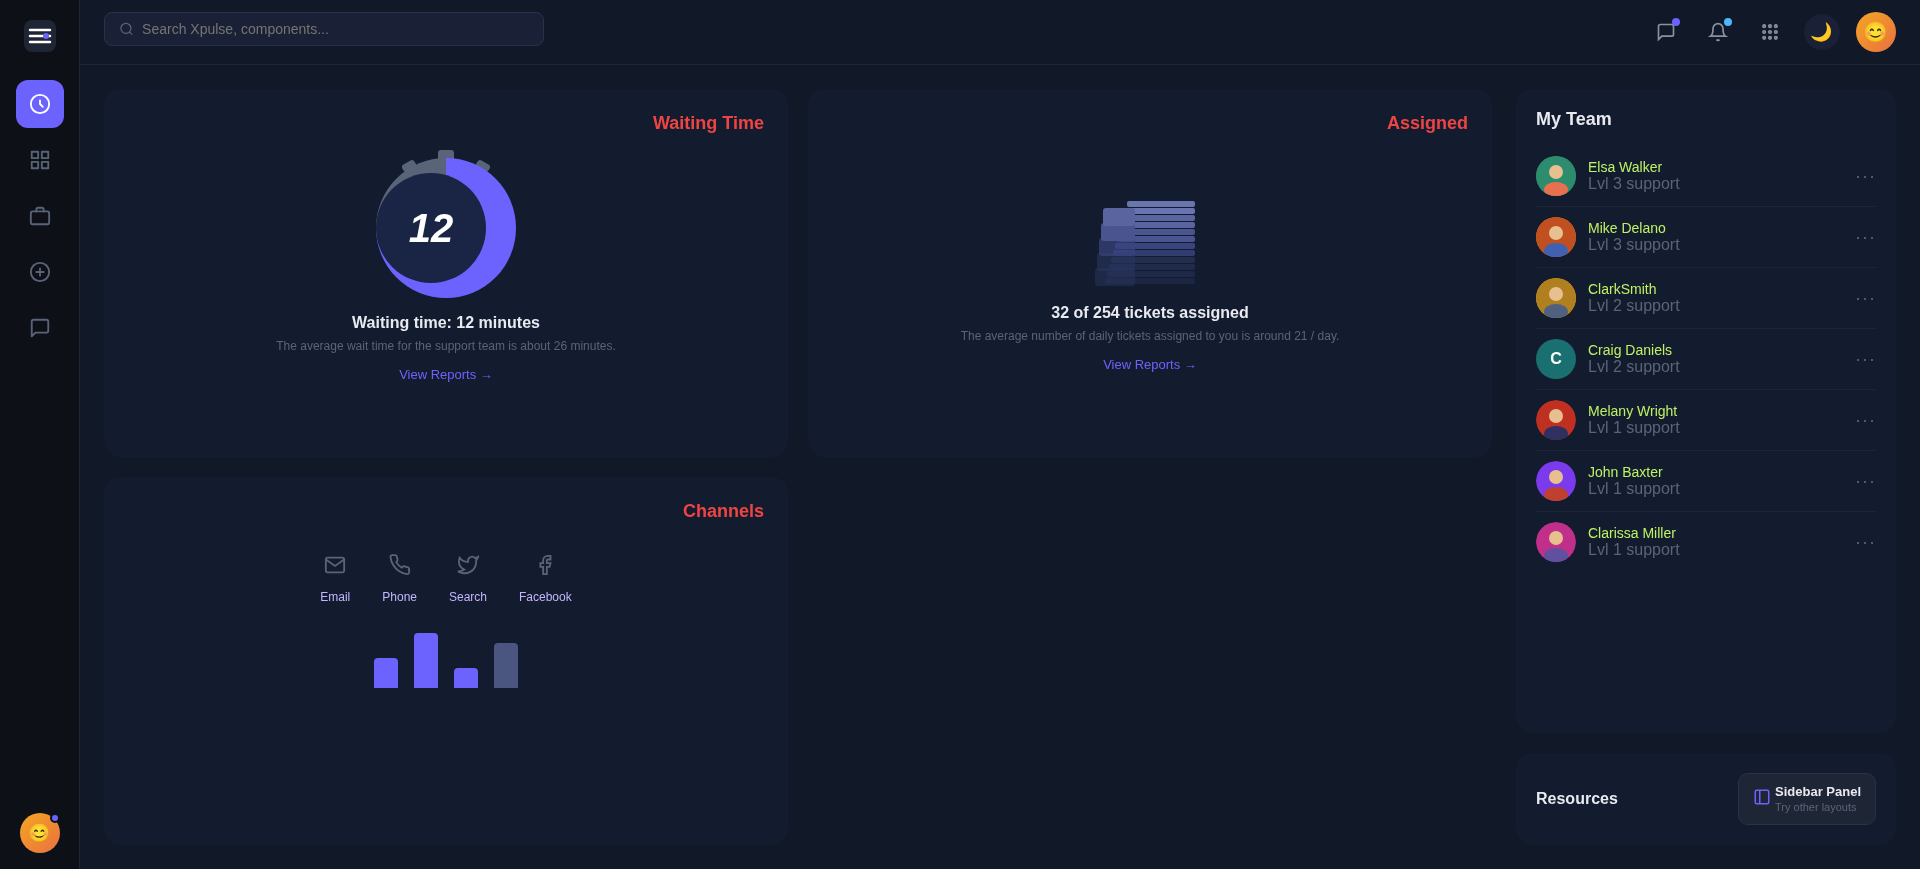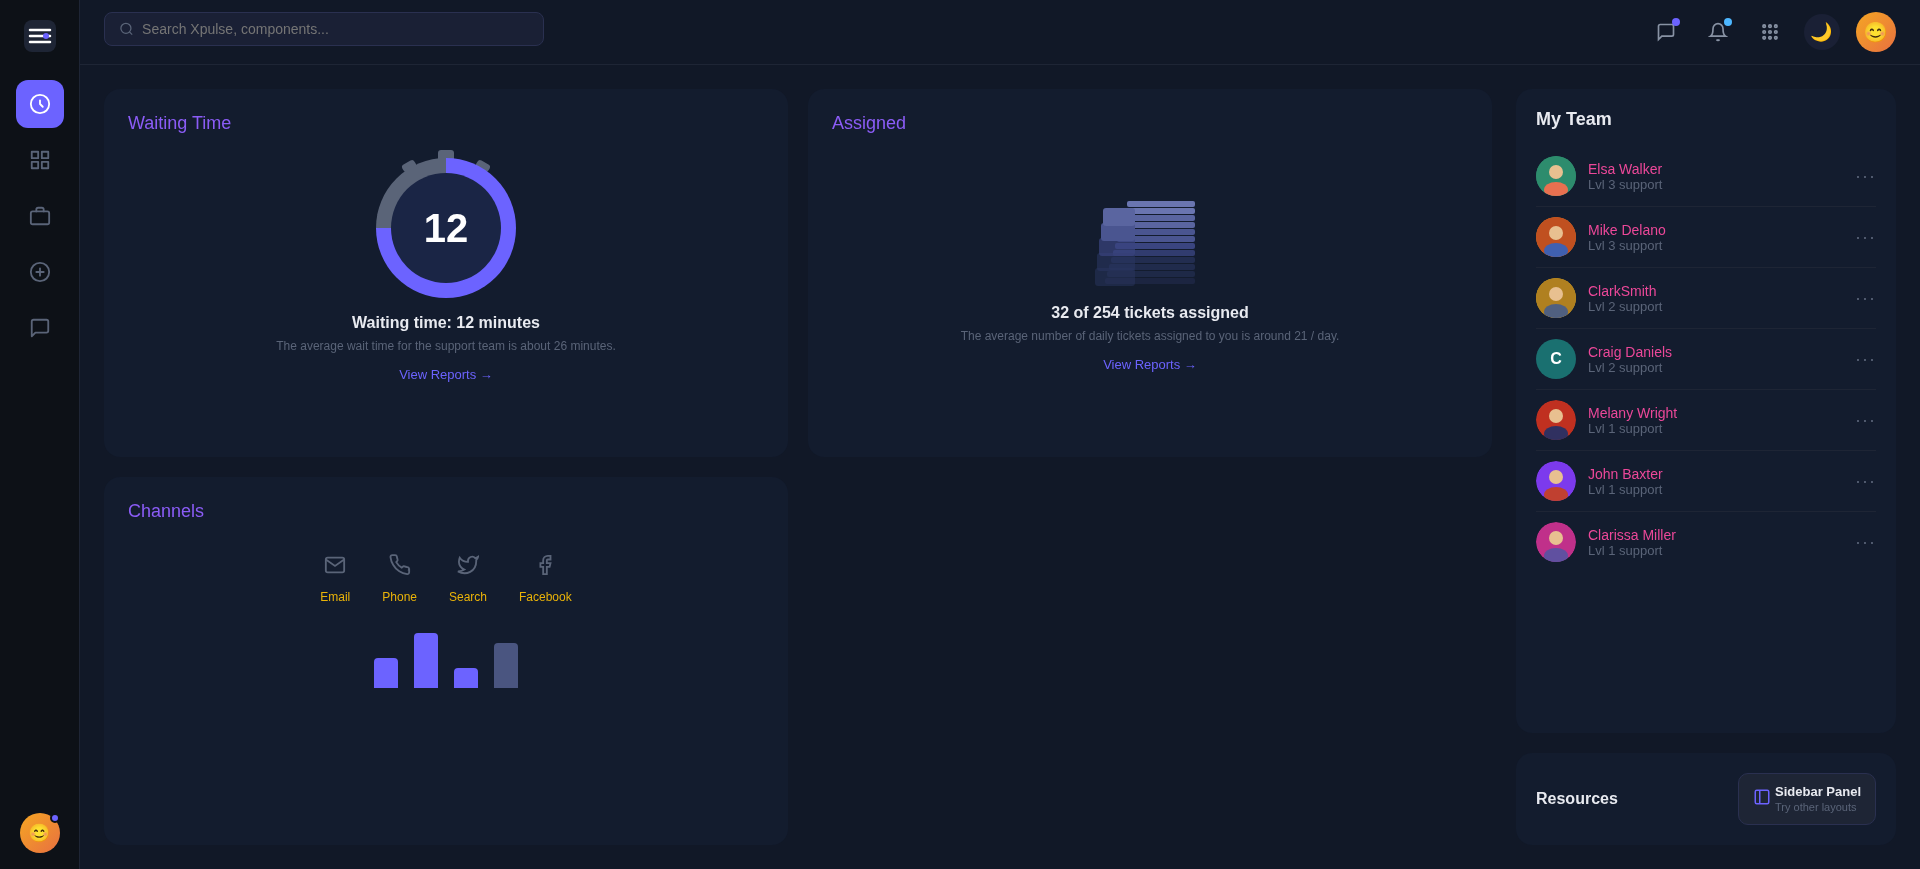--- a/index.html
+++ b/index.html
@@ -176,44 +176,44 @@
       padding: 24px;
       display: flex;
       flex-direction: column;
       align-items: center;
       position: relative;
       overflow: hidden;
     }
 
     .panel-title {
       font-size: 18px;
-      font-weight: 400;
-      color: #8b5cf6;
+      font-weight: 700;
+      color: #ef4444;
       margin-bottom: 16px;
       align-self: flex-start;
       width: 100%;
-      text-align: left;
+      text-align: right;
     }
 
     
     .stopwatch {
       width: 140px;
       height: 140px;
       position: relative;
       margin: 8px auto 16px;
     }
     .stopwatch-outer {
       width: 140px;
       height: 140px;
       border-radius: 50%;
       background: conic-gradient(#5a6478 0deg, #6c63ff 0deg 270deg, #5a6478 270deg);
       display: flex;
       align-items: center;
-      justify-content: center;
       position: relative;
+      font-style: italic;
     }
     .stopwatch-inner {
       width: 110px;
       height: 110px;
       border-radius: 50%;
       background: #1a2545;
       display: flex;
       align-items: center;
       justify-content: center;
       font-size: 40px;
@@ -288,21 +288,21 @@
       align-items: center;
       gap: 8px;
       cursor: pointer;
     }
     .channel-icon {
       font-size: 22px;
       color: #5a6478;
     }
     .channel-name {
       font-size: 12px;
-      color: #eab308;
+      color: #c4b5fd;
       text-align: center;
     }
     .channels-bars {
       display: flex;
       gap: 16px;
       align-items: flex-end;
       height: 60px;
       margin-top: 8px;
       width: 100%;
       justify-content: center;
@@ -354,24 +354,24 @@
       font-weight: 600;
       color: #fff;
       overflow: hidden;
     }
     .member-info {
       flex: 1;
     }
     .member-name {
       font-size: 14px;
       font-weight: 500;
-      color: #ec4899;
+      color: #bef264;
     }
     .member-role {
-      font-size: 13px;
+      font-size: 16px;
       color: #5a6478;
     }
     .member-dots {
       color: #5a6478;
       font-size: 18px;
       cursor: pointer;
       letter-spacing: 1px;
     }
 
     .resources-panel {

